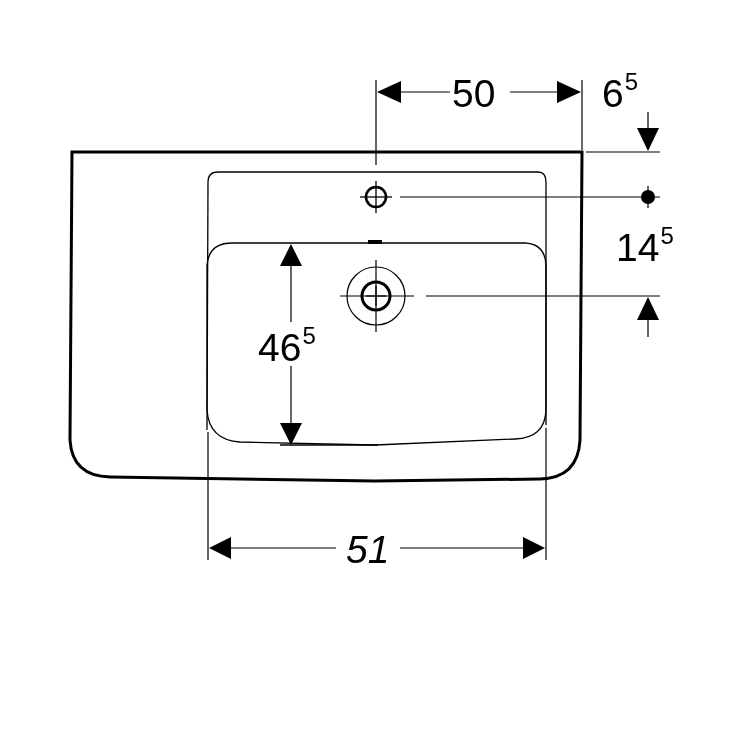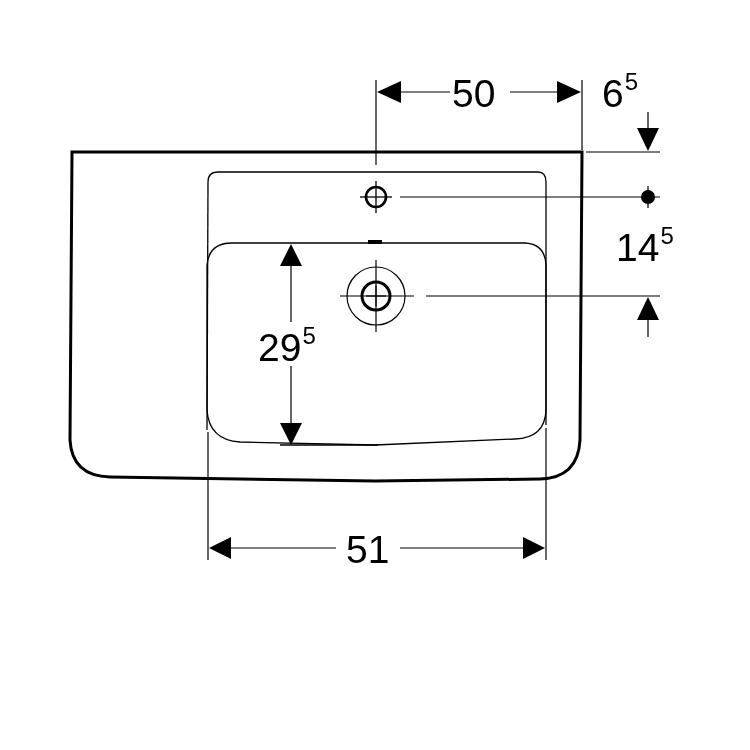--- a/index.html
+++ b/index.html
@@ -83,17 +83,17 @@
 <div class="lbl" style="left:452px; top:74px;">
   <span class="main">50</span>
 </div>
 <div class="lbl" style="left:602px; top:74px;">
   <span class="main">6</span><sup>5</sup>
 </div>
 <div class="lbl" style="left:616px; top:228px;">
   <span class="main">14</span><sup>5</sup>
 </div>
 <div class="lbl" style="left:258px; top:328px;">
-  <span class="main">29</span><sup>5</sup>
+  <span class="main">46</span><sup>5</sup>
 </div>
-<div class="lbl" style="left:346px; top:530px;">
+<div class="lbl" style="left:346px; top:530px;font-style:italic;">
   <span class="main">51</span>
 </div>
 
 </body></html>

